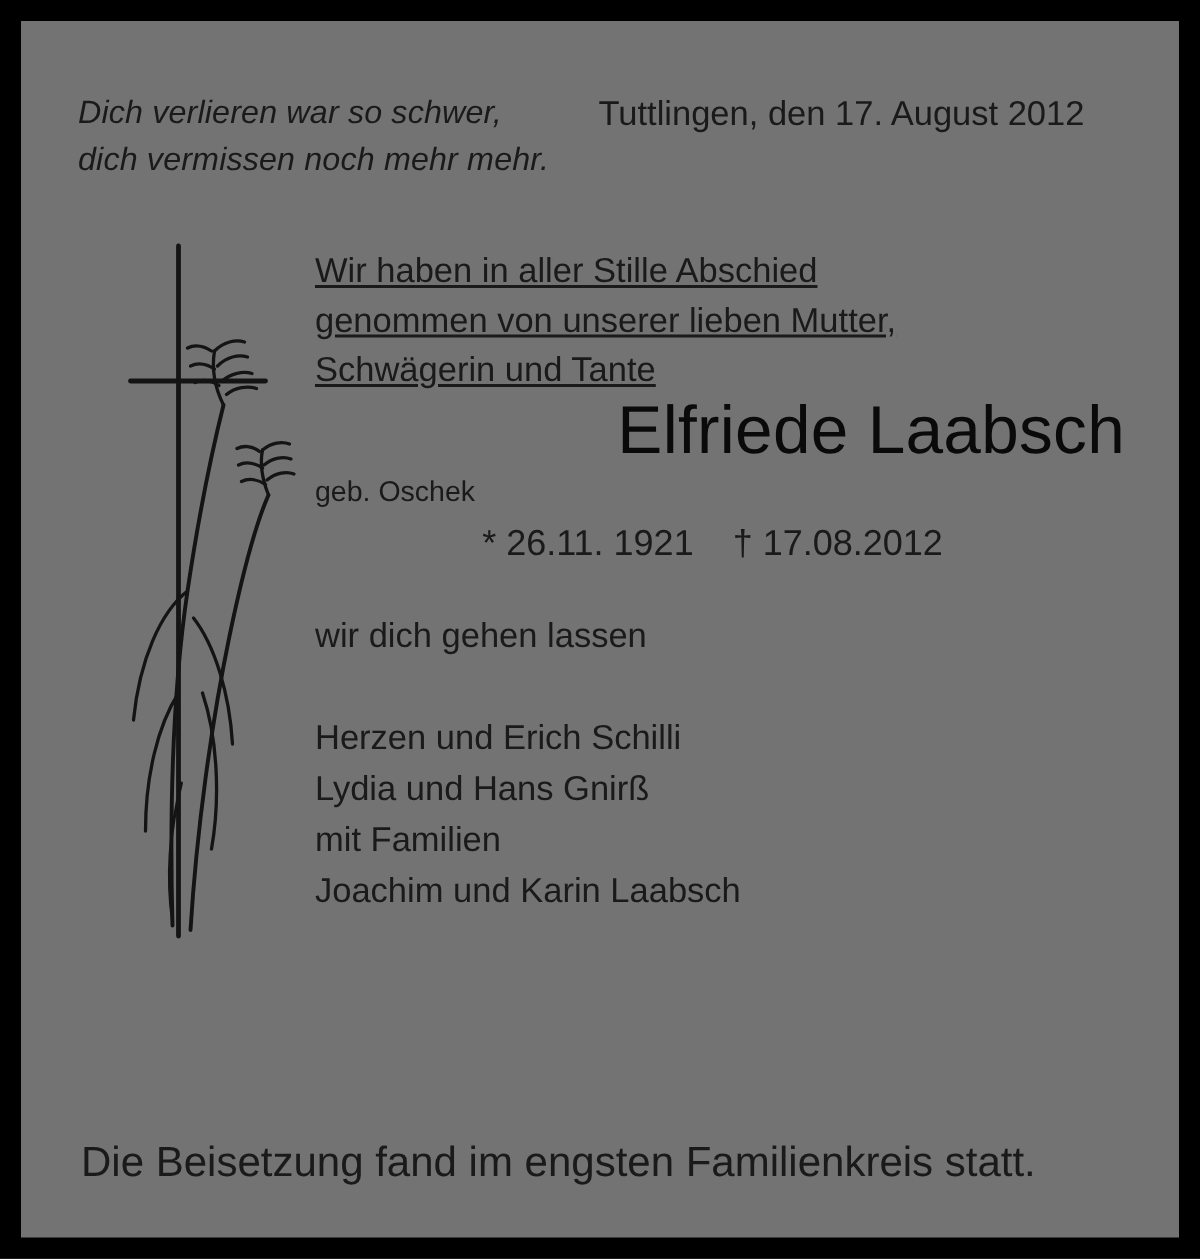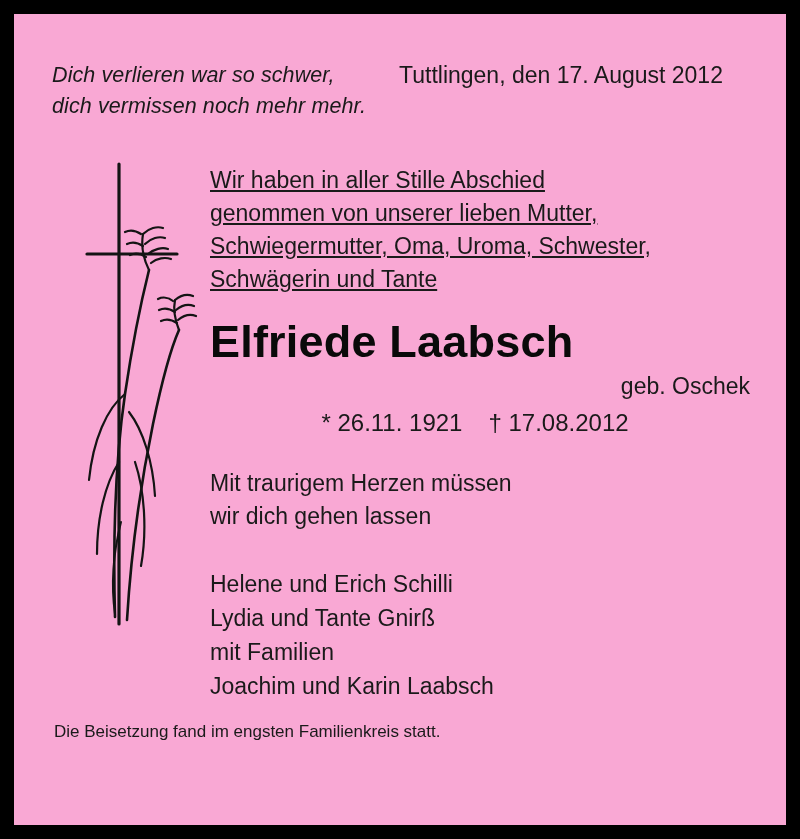--- a/index.html
+++ b/index.html
@@ -12,21 +12,21 @@
     height: 839px;
     font-family: "Liberation Sans", sans-serif;
     overflow: hidden;
   }
   .obituary {
     position: absolute;
     left: 14px;
     top: 14px;
     width: 772px;
     height: 811px;
-    background: #f9a8d4;
+    background: #737373;
     box-sizing: border-box;
   }
   .motto {
     position: absolute;
     left: 38px;
     top: 46px;
     font-style: italic;
     font-size: 21.5px;
     line-height: 1.42;
     color: #1a1a1a;
@@ -55,33 +55,31 @@
     width: 560px;
   }
   .intro {
     font-size: 23px;
     line-height: 1.43;
     color: #1a1a1a;
     text-decoration: underline;
   }
   .intro div { white-space: nowrap; }
   .name {
-    margin-top: 22px;
-    text-align: left;
+    text-align: right;
     font-size: 45px;
     line-height: 1.05;
     color: #0a0a0a;
     letter-spacing: 0.2px;
     padding-right: 20px;
-    font-weight: bold;
   }
   .maiden {
     margin-top: 8px;
-    text-align: right;
-    font-size: 23px;
+    text-align: left;
+    font-size: 19px;
     color: #1a1a1a;
     padding-right: 20px;
   }
   .dates {
     margin-top: 9px;
     text-align: center;
     font-size: 24px;
     color: #1a1a1a;
     padding-right: 30px;
   }
@@ -96,22 +94,22 @@
   .family {
     margin-top: 34px;
     font-size: 23px;
     line-height: 1.48;
     color: #1a1a1a;
   }
   .family div { white-space: nowrap; }
   .footer {
     position: absolute;
     left: 40px;
-    top: 708px;
-    font-size: 17px;
+    top: 745px;
+    font-size: 28px;
     color: #1a1a1a;
     white-space: nowrap;
   }
 </style>
 </head>
 <body>
 
 <div class="obituary">
 
   <div class="motto">
@@ -160,38 +158,36 @@
         <path d="M66 300 C 76 330, 78 370, 72 404" stroke-width="2.2"></path>
         <path d="M52 360 C 44 392, 42 424, 46 452" stroke-width="2"></path>
       </g>
     </svg>
   </div>
 
   <div class="body-col">
     <div class="intro">
       <div>Wir haben in aller Stille Abschied</div>
       <div>genommen von unserer lieben Mutter,</div>
-      <div>Schwiegermutter, Oma, Uroma, Schwester,</div>
       <div>Schwägerin und Tante</div>
     </div>
 
     <div class="name">Elfriede Laabsch</div>
     <div class="maiden">geb. Oschek</div>
 
     <div class="dates">
       <span>* 26.11. 1921</span><span class="sep"></span><span>† 17.08.2012</span>
     </div>
 
     <div class="verse">
-      <div>Mit traurigem Herzen müssen</div>
       <div>wir dich gehen lassen</div>
     </div>
 
     <div class="family">
-      <div>Helene und Erich Schilli</div>
-      <div>Lydia und Tante Gnirß</div>
+      <div>Herzen und Erich Schilli</div>
+      <div>Lydia und Hans Gnirß</div>
       <div>mit Familien</div>
       <div>Joachim und Karin Laabsch</div>
     </div>
   </div>
 
   <div class="footer">Die Beisetzung fand im engsten Familienkreis statt.</div>
 </div>
 
 </body></html>

